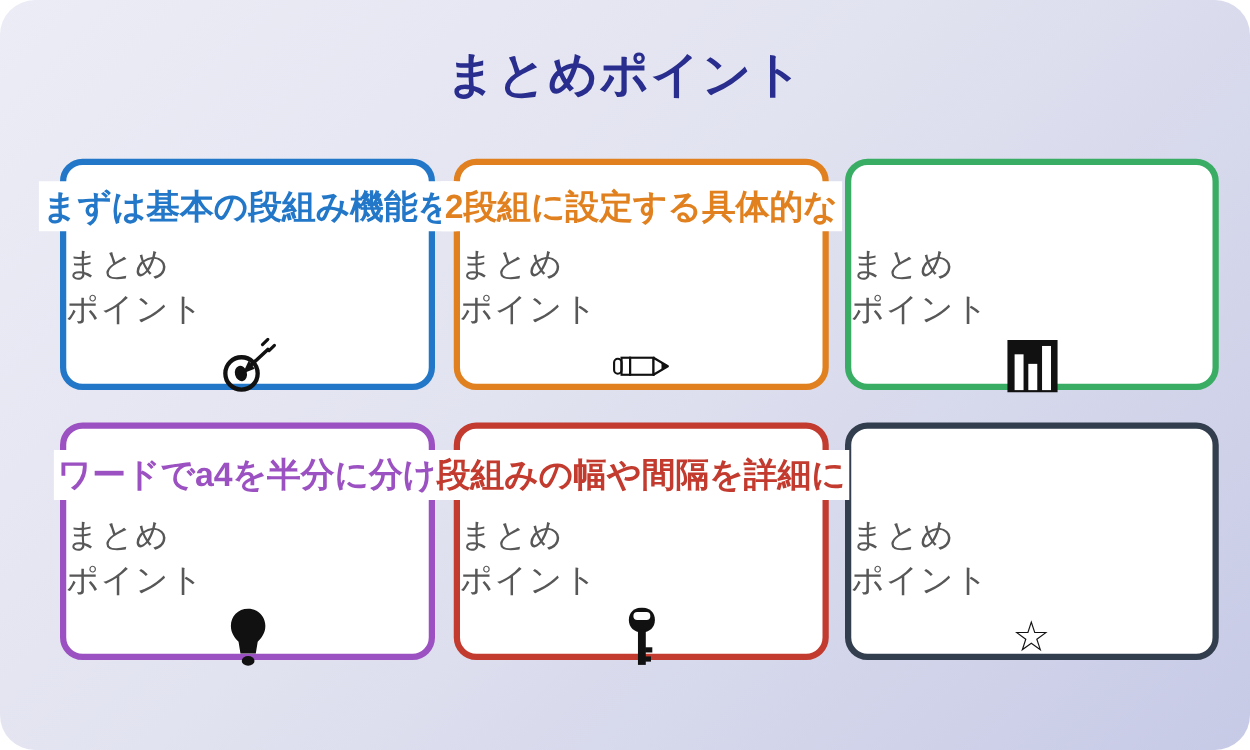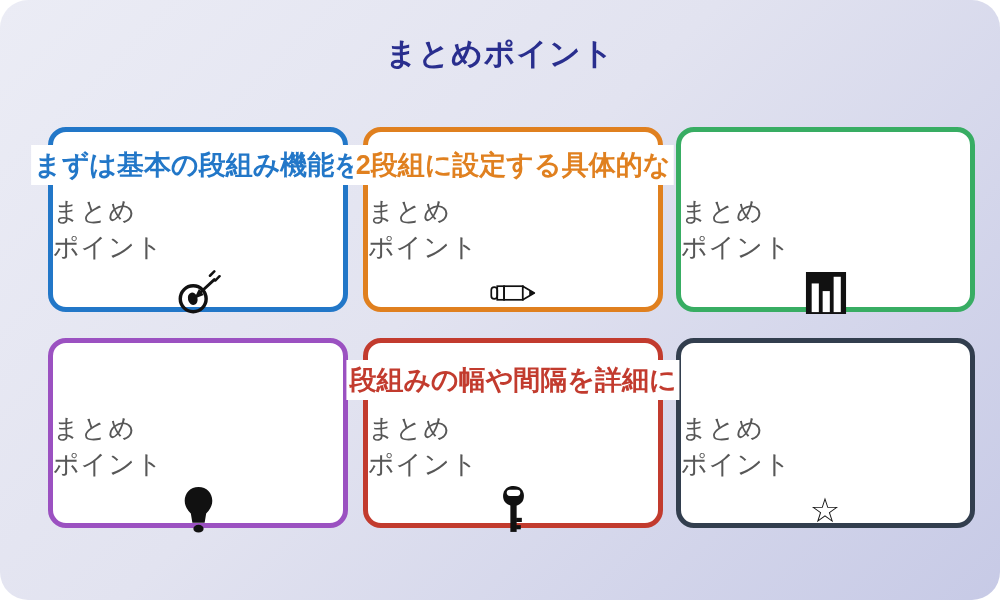--- a/index.html
+++ b/index.html
@@ -11,21 +11,21 @@
     width: 1000px; height: 600px;
     border-radius: 28px;
     background: linear-gradient(135deg, #ebecf5 0%, #e2e3f0 45%, #c7cae6 100%);
     overflow: hidden;
   }
 
   .page-title {
     position: absolute;
     top: 33px; left: 0; width: 100%;
     text-align: center;
-    font-size: 31px;
+    font-size: 39px;
     font-weight: bold;
     color: #292e8e;
     letter-spacing: 1px;
   }
 
   .card {
     position: absolute;
     width: 300px;
     background: #ffffff;
     border: 5px solid #888;
@@ -123,20 +123,21 @@
           <rect x="3" y="0" width="42" height="44" fill="#111"></rect>
           <rect x="9" y="12" width="7.5" height="30" fill="#fff"></rect>
           <rect x="20.5" y="20" width="7.5" height="22" fill="#fff"></rect>
           <rect x="32" y="5" width="7.5" height="37" fill="#fff"></rect>
         </svg>
       </div>
     </div>
   </div>
 
   <div class="card r2 c1" style="border-color: rgb(155, 81, 193);">
+    <div class="card-title" style="color: rgb(155, 81, 193);">ワードでa4を半分に分け</div>
     <div class="card-body">
       <div>まとめ</div>
       <div>ポイント</div>
       <div class="card-icon">
         <svg viewBox="0 0 30 46" width="31" height="47" aria-hidden="true">
           <path d="M15 1 C7 1 1.5 7 1.5 14.5 C1.5 20 4.5 23.8 7.5 26.8 L9 36 L21 36 L22.5 26.8 C25.5 23.8 28.5 20 28.5 14.5 C28.5 7 23 1 15 1 Z" fill="#111"></path>
           <ellipse cx="15" cy="41.8" rx="5" ry="3.8" fill="#111"></ellipse>
         </svg>
       </div>
     </div>

